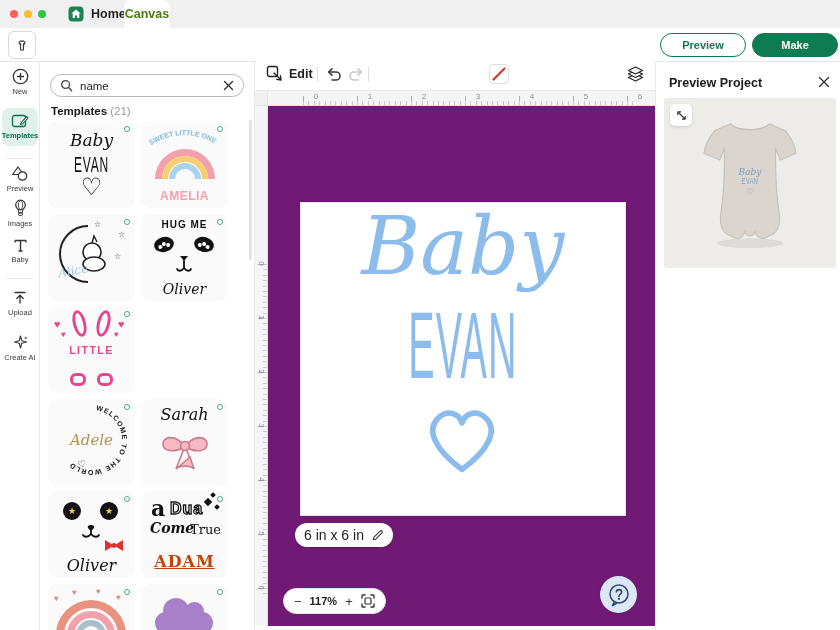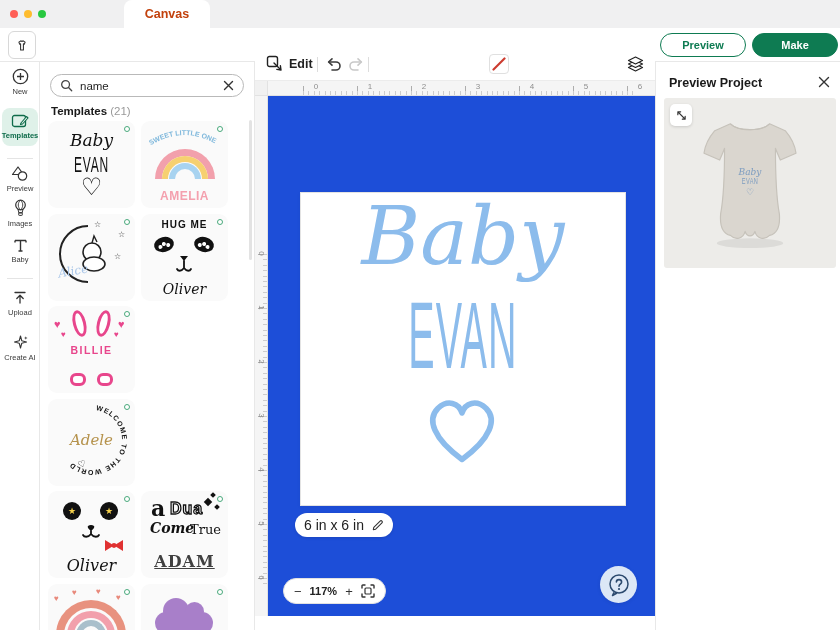--- a/index.html
+++ b/index.html
@@ -5,21 +5,21 @@
   html,body{margin:0;padding:0;background:#fff;}
   *{box-sizing:border-box;}
   .app{position:relative;width:840px;height:630px;font-family:"Liberation Sans",sans-serif;overflow:hidden;background:#fff;color:#222;}
   svg{display:block;}
   
   .tabbar{position:absolute;left:0;top:0;width:840px;height:28px;background:#F0F0F1;}
   .tl{position:absolute;top:10px;width:8px;height:8px;border-radius:50%;}
   .tl.r{left:10px;background:#FF5F57;} .tl.y{left:24px;background:#FEBC2E;} .tl.g{left:38px;background:#28C840;}
   .tab-home{position:absolute;left:58px;top:0;height:28px;display:flex;align-items:center;gap:7px;padding:0 10px;cursor:pointer;}
   .tab-home .lbl{font-size:12.5px;font-weight:700;color:#1F1F1F;}
-  .tab-canvas{position:absolute;left:124px;top:0;width:86px;height:28px;background:#fff;border-radius:8px 8px 0 0;display:flex;align-items:center;justify-content:center;font-size:12.5px;font-weight:600;color:#c2410c;cursor:pointer;}
+  .tab-canvas{position:absolute;left:124px;top:0;width:46px;height:28px;background:#fff;border-radius:8px 8px 0 0;display:flex;align-items:center;justify-content:center;font-size:12.5px;font-weight:600;color:#4d7c0f;cursor:pointer;}
   
   .header{position:absolute;left:0;top:28px;width:840px;height:34px;background:#fff;border-bottom:1px solid #E8E8E8;}
   .proj-btn{position:absolute;left:8px;top:3px;width:28px;height:28px;border:1px solid #D8D8D8;border-radius:6px;background:#fff;display:flex;align-items:center;justify-content:center;cursor:pointer;}
   .btn{position:absolute;top:5px;height:24px;border-radius:13px;font-size:11px;font-weight:700;display:flex;align-items:center;justify-content:center;cursor:pointer;font-family:"Liberation Sans",sans-serif;}
   .btn-preview{left:660px;width:86px;background:#fff;border:1.5px solid #0E7B52;color:#0E7B52;}
   .btn-make{left:752px;width:86px;background:#0E7B52;border:1.5px solid #0E7B52;color:#fff;}
   
   .rail{position:absolute;left:0;top:62px;width:40px;height:568px;background:#fff;border-right:1px solid #E8E8E8;}
   .rail-item{position:absolute;left:2px;width:36px;display:flex;flex-direction:column;align-items:center;gap:2px;cursor:pointer;}
   .rail-item .rlbl{font-size:7.5px;color:#3A3A3A;white-space:nowrap;}
@@ -84,35 +84,35 @@
   .t9-eye.l{left:15px;} .t9-eye.rr{left:52px;}
   .t9-star{color:#F6D14B;font-size:9px;line-height:1;}
   .t9-nose{position:absolute;left:31px;top:32px;}
   .t9-bow{position:absolute;left:55px;top:47px;}
   .t9-name{bottom:4px;top:auto;font-size:16px;}
   
   .t10-a{position:absolute;left:10px;top:4px;font-family:"DejaVu Serif",serif;font-weight:700;font-size:22px;color:#111;}
   .t10-dua{position:absolute;left:29px;top:9px;font-size:16px;font-weight:800;color:#fff;-webkit-text-stroke:1.3px #111;letter-spacing:1px;}
   .t10-come{position:absolute;left:9px;top:29px;font-family:"DejaVu Serif",serif;font-style:italic;font-weight:700;font-size:14px;color:#111;}
   .t10-true{position:absolute;left:49px;top:31px;font-family:"DejaVu Serif",serif;font-size:13px;color:#111;}
-  .t10-name{bottom:8px;top:auto;font-family:"DejaVu Serif",serif;font-weight:700;font-size:16px;letter-spacing:1px;text-decoration:underline;color:#404040;}
+  .t10-name{bottom:8px;top:auto;font-family:"DejaVu Serif",serif;font-weight:700;font-size:16px;letter-spacing:1px;text-decoration:underline;color:#c2410c;}
   .t10-sp{position:absolute;background:#111;transform:rotate(45deg);}
   
   .t11-rb{position:absolute;border-style:solid solid none;border-radius:100px 100px 0 0;}
   .t11-rb.o{left:8px;top:16px;width:70px;height:35px;border-width:8px;border-color:#E8927F;}
   .t11-rb.m{left:19px;top:27px;width:48px;height:24px;border-width:7px;border-color:#F2A0AC;}
   .t11-rb.i{left:28px;top:36px;width:30px;height:15px;border-width:6px;border-color:#A9BFCB;}
   .t11-h{position:absolute;color:#E8897B;font-size:8px;}
   .t11-ch{position:absolute;left:37px;top:44px;color:#F08080;font-size:13px;}
   
   .t12-c1{position:absolute;left:14px;top:28px;width:58px;height:22px;background:#A87FC9;border-radius:12px;}
   .t12-c2{position:absolute;left:22px;top:14px;width:26px;height:26px;background:#A87FC9;border-radius:50%;}
   .t12-c3{position:absolute;left:44px;top:18px;width:19px;height:19px;background:#A87FC9;border-radius:50%;}
   
-  .cregion{position:absolute;left:255px;top:48px;width:400px;height:568px;background:#1d4ed8;}
+  .cregion{position:absolute;left:255px;top:58px;width:400px;height:568px;background:#701a75;}
   .ctoolbar{position:absolute;left:0;top:0;width:400px;height:33px;background:#fff;border-bottom:1px solid #ECECEC;}
   .edit-btn{position:absolute;left:11px;top:7px;display:flex;align-items:center;gap:6px;cursor:pointer;}
   .edit-btn .el{font-size:12.5px;font-weight:600;color:#222;}
   .tsep{position:absolute;top:9px;width:1px;height:15px;background:#DDD;}
   .ic-btn{position:absolute;top:7px;cursor:pointer;}
   .linetype{position:absolute;left:120px;top:4px;width:108px;height:24px;border:1px solid #E2E2E2;border-radius:6px;background:#FBFBFB;display:flex;align-items:center;gap:6px;padding:0 8px;cursor:default;}
   .linetype .ltl{font-size:11.5px;color:#A9A9A9;flex:1;}
   .swatch{position:absolute;left:234px;top:6px;width:20px;height:20px;border:1px solid #E0E0E0;border-radius:4px;background:#fff;display:flex;align-items:center;justify-content:center;cursor:pointer;}
   .layers-btn{position:absolute;left:371px;top:7px;cursor:pointer;}
   .rcorner{position:absolute;left:0;top:33px;width:13px;height:15px;background:#F1F1F1;border-right:1px solid #E2E2E2;border-bottom:1px solid #E2E2E2;}
@@ -148,20 +148,29 @@
 </style>
 </head>
 <body>
 
 <div class="app">
 
   <div class="tabbar">
     <span class="tl r"></span>
     <span class="tl y"></span>
     <span class="tl g"></span>
+    <div class="tab-home">
+      <span>
+        <svg width="16" height="16" viewBox="0 0 16 16">
+            <rect x="0.5" y="0.5" width="15" height="15" rx="4" fill="#1B8254"></rect>
+            <path d="M8 3.6 L3.4 7.6 H4.7 V12 H7 V9.4 H9 V12 H11.3 V7.6 H12.6 Z" fill="#fff"></path>
+          </svg>
+      </span>
+      <span class="lbl">Home</span>
+    </div>
     <div class="tab-canvas">
       <span>Canvas</span>
     </div>
   </div>
 
   <div class="header">
     <button class="proj-btn">
       <span>
         <svg width="16" height="15" viewBox="0 0 18 16">
             <path d="M5.5 4.2 L8 2.6 C8.5 3.8 9.5 3.8 10 2.6 L12.5 4.2 L11.6 6.6 L10.6 6.1 L10.6 13 L7.4 13 L7.4 6.1 L6.4 6.6 Z" fill="none" stroke="#333" stroke-width="1.2" stroke-linejoin="round"></path>
@@ -309,33 +318,44 @@
     </div>
 
     <div class="card cA r3">
       <span class="badge"></span>
       <span class="t5-ear l"></span>
       <span class="t5-ear rr"></span>
       <span class="t5-hr" style="left:6px;top:12px;font-size:11px">♥</span>
       <span class="t5-hr" style="left:13px;top:24px;font-size:8px">♥</span>
       <span class="t5-hr" style="left:70px;top:12px;font-size:11px">♥</span>
       <span class="t5-hr" style="left:66px;top:24px;font-size:8px">♥</span>
-      <div class="ct t5-name">BILLIE</div>
+      <div class="ct t5-name">LITTLE</div>
       <span class="t5-paw l"></span>
       <span class="t5-paw rr"></span>
     </div>
 
     <div class="card cA r4">
       <span class="badge"></span>
       <svg class="t7-svg" width="72" height="72" viewBox="0 0 72 72">
         <path id="circp" d="M36 6 a30 30 0 1 1 -0.01 0" fill="none"></path>
         <text font-size="7" font-weight="bold" fill="#111" font-family="Liberation Sans,sans-serif" letter-spacing="1"><textPath href="#circp" startOffset="2%">WELCOME TO THE WORLD</textPath></text>
       </svg>
       <div class="ct script t7-name">Adele</div>
       <span class="t7-h">♡</span>
+    </div>
+    <div class="card cB r4">
+      <span class="badge"></span>
+      <div class="ct script t8-name">Sarah</div>
+      <svg class="t8-bow" width="54" height="42" viewBox="0 0 54 42">
+        <path d="M27 15 C16 2 4 6 5 14 C6 21 18 22 27 15 Z" fill="#F6B9C4" stroke="#C97A8C" stroke-width="1.6" stroke-linejoin="round"></path>
+        <path d="M27 15 C38 2 50 6 49 14 C48 21 36 22 27 15 Z" fill="#F6B9C4" stroke="#C97A8C" stroke-width="1.6" stroke-linejoin="round"></path>
+        <path d="M27 15 L18 38 M27 15 L36 38" fill="none" stroke="#C97A8C" stroke-width="1.6"></path>
+        <path d="M18 38 C22 34 32 34 36 38 L32 26 Z" fill="#F6B9C4" stroke="#C97A8C" stroke-width="1.4"></path>
+        <circle cx="27" cy="15" r="4.5" fill="#F6B9C4" stroke="#C97A8C" stroke-width="1.6"></circle>
+      </svg>
     </div>
 
     <div class="card cA r5">
       <span class="badge"></span>
       <span class="t9-eye l">
           <span class="t9-star">★</span>
         </span>
       <span class="t9-eye rr">
           <span class="t9-star">★</span>
         </span>

